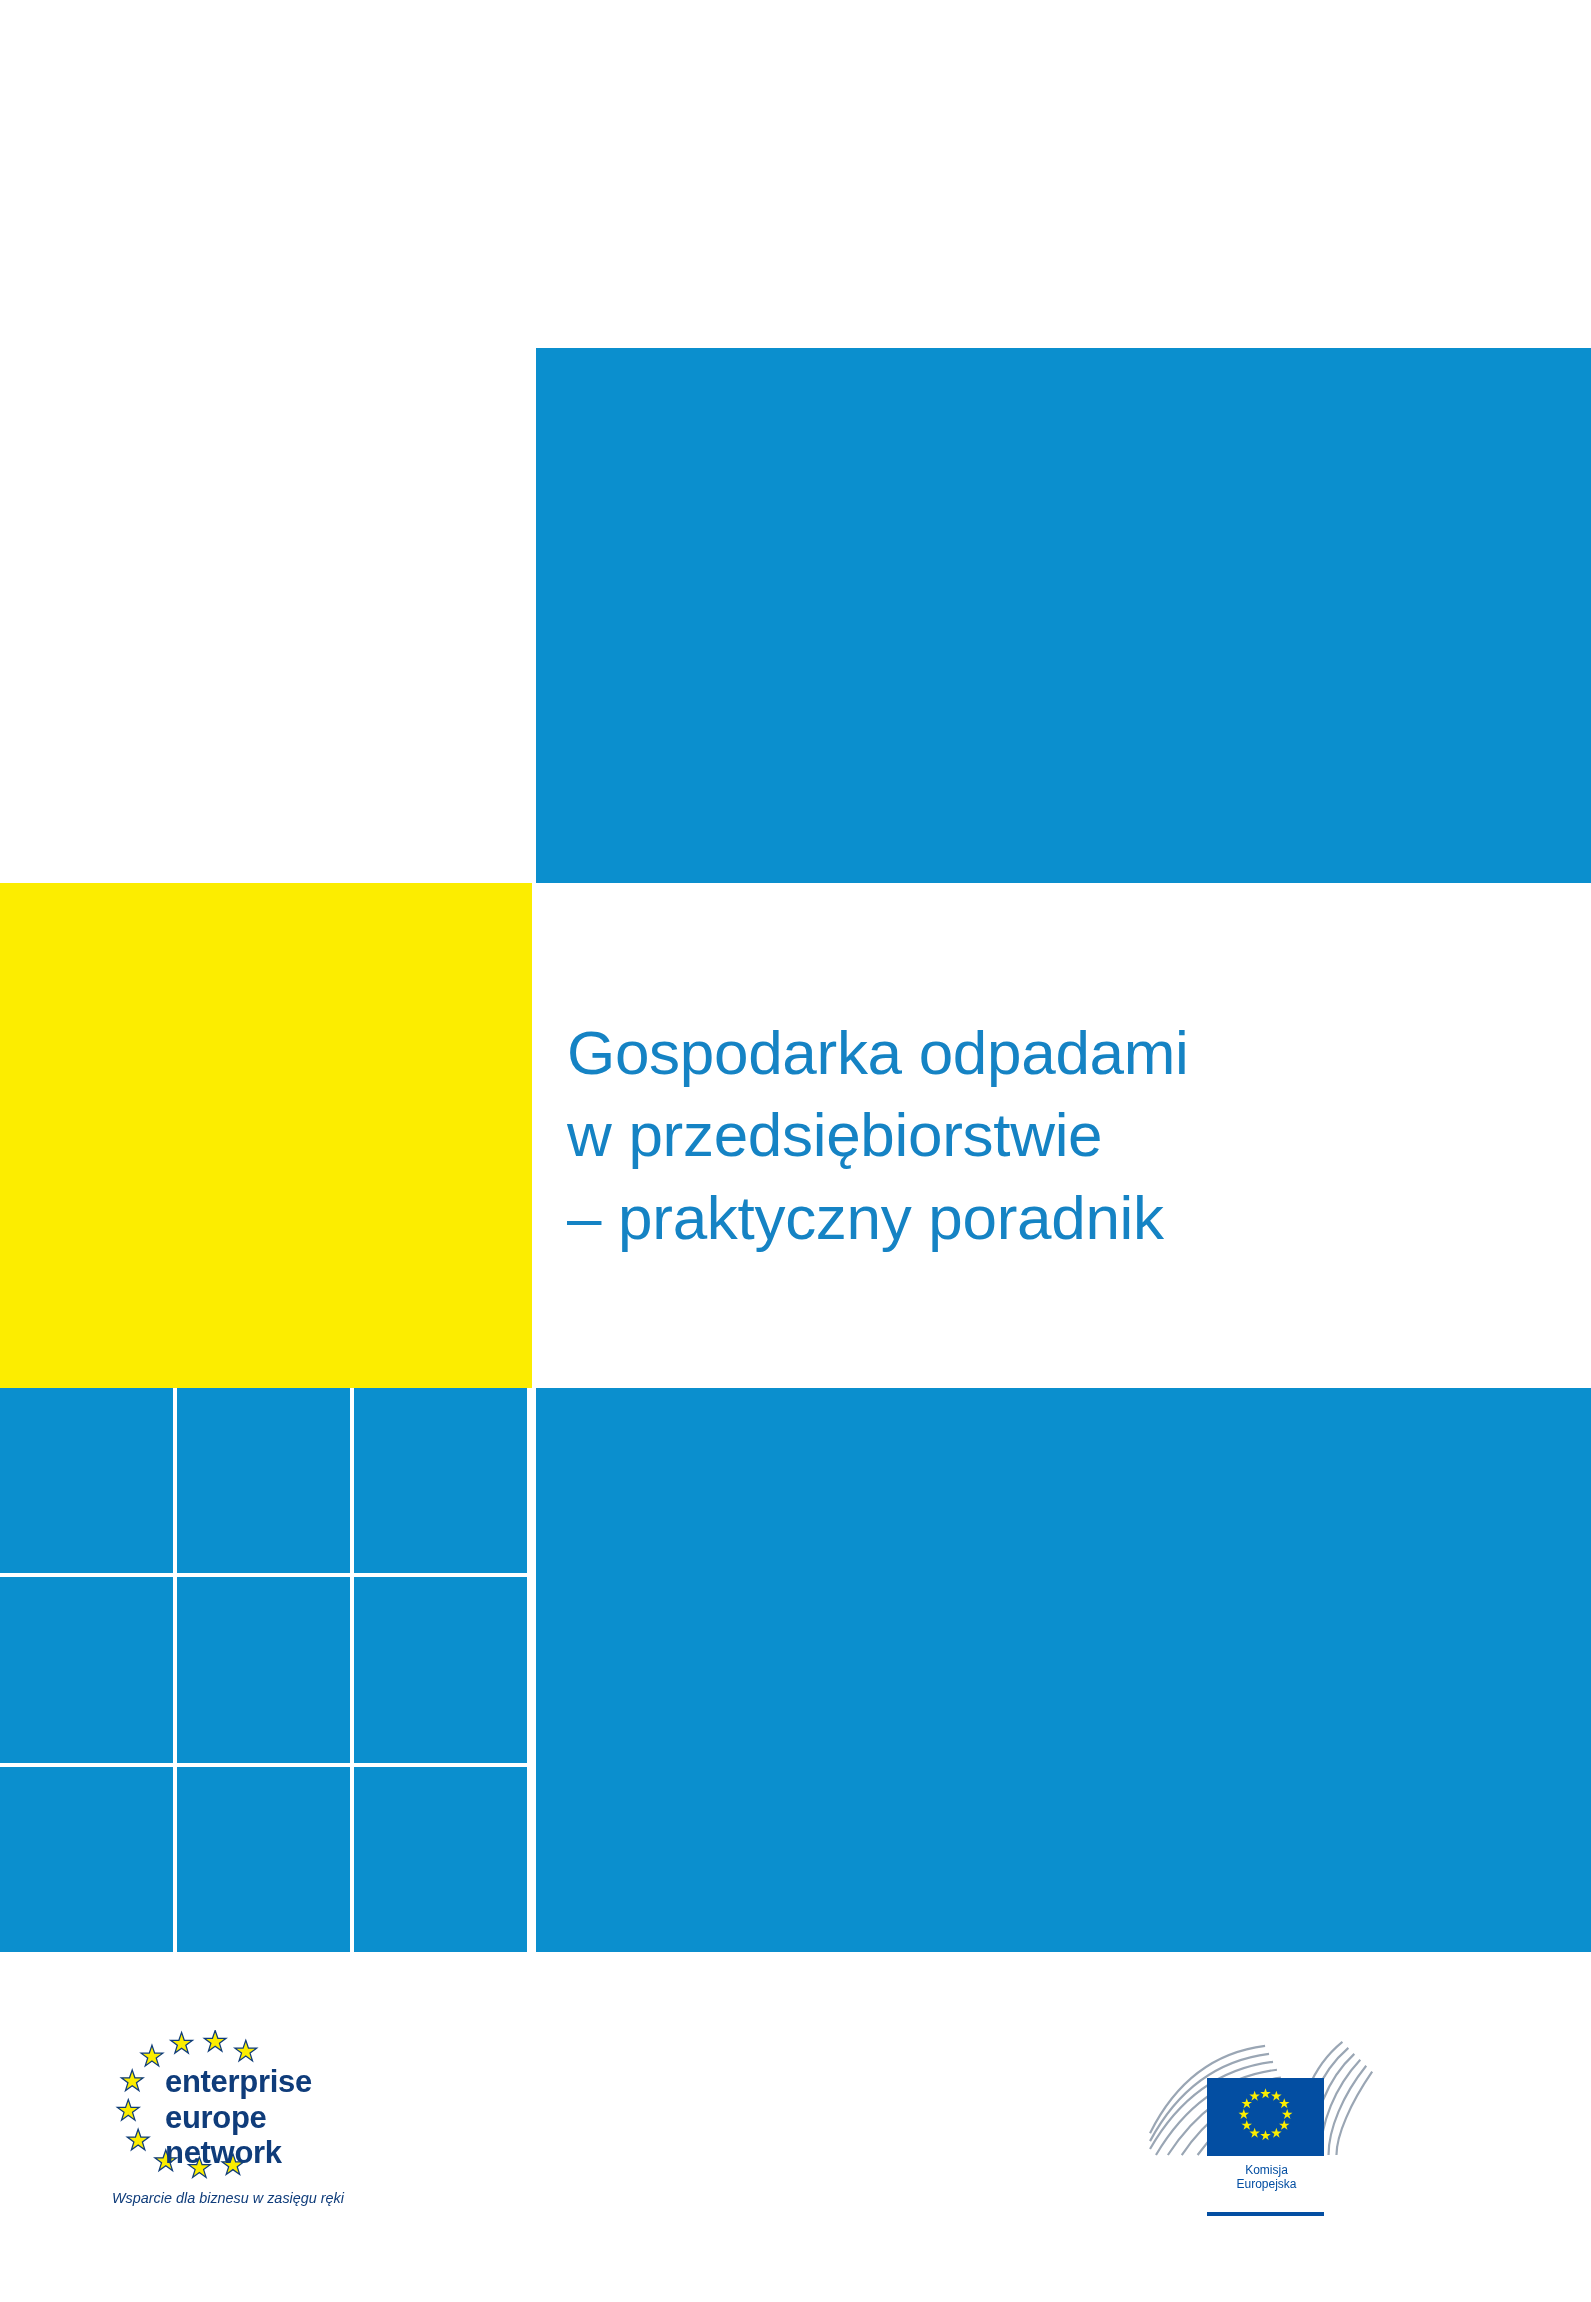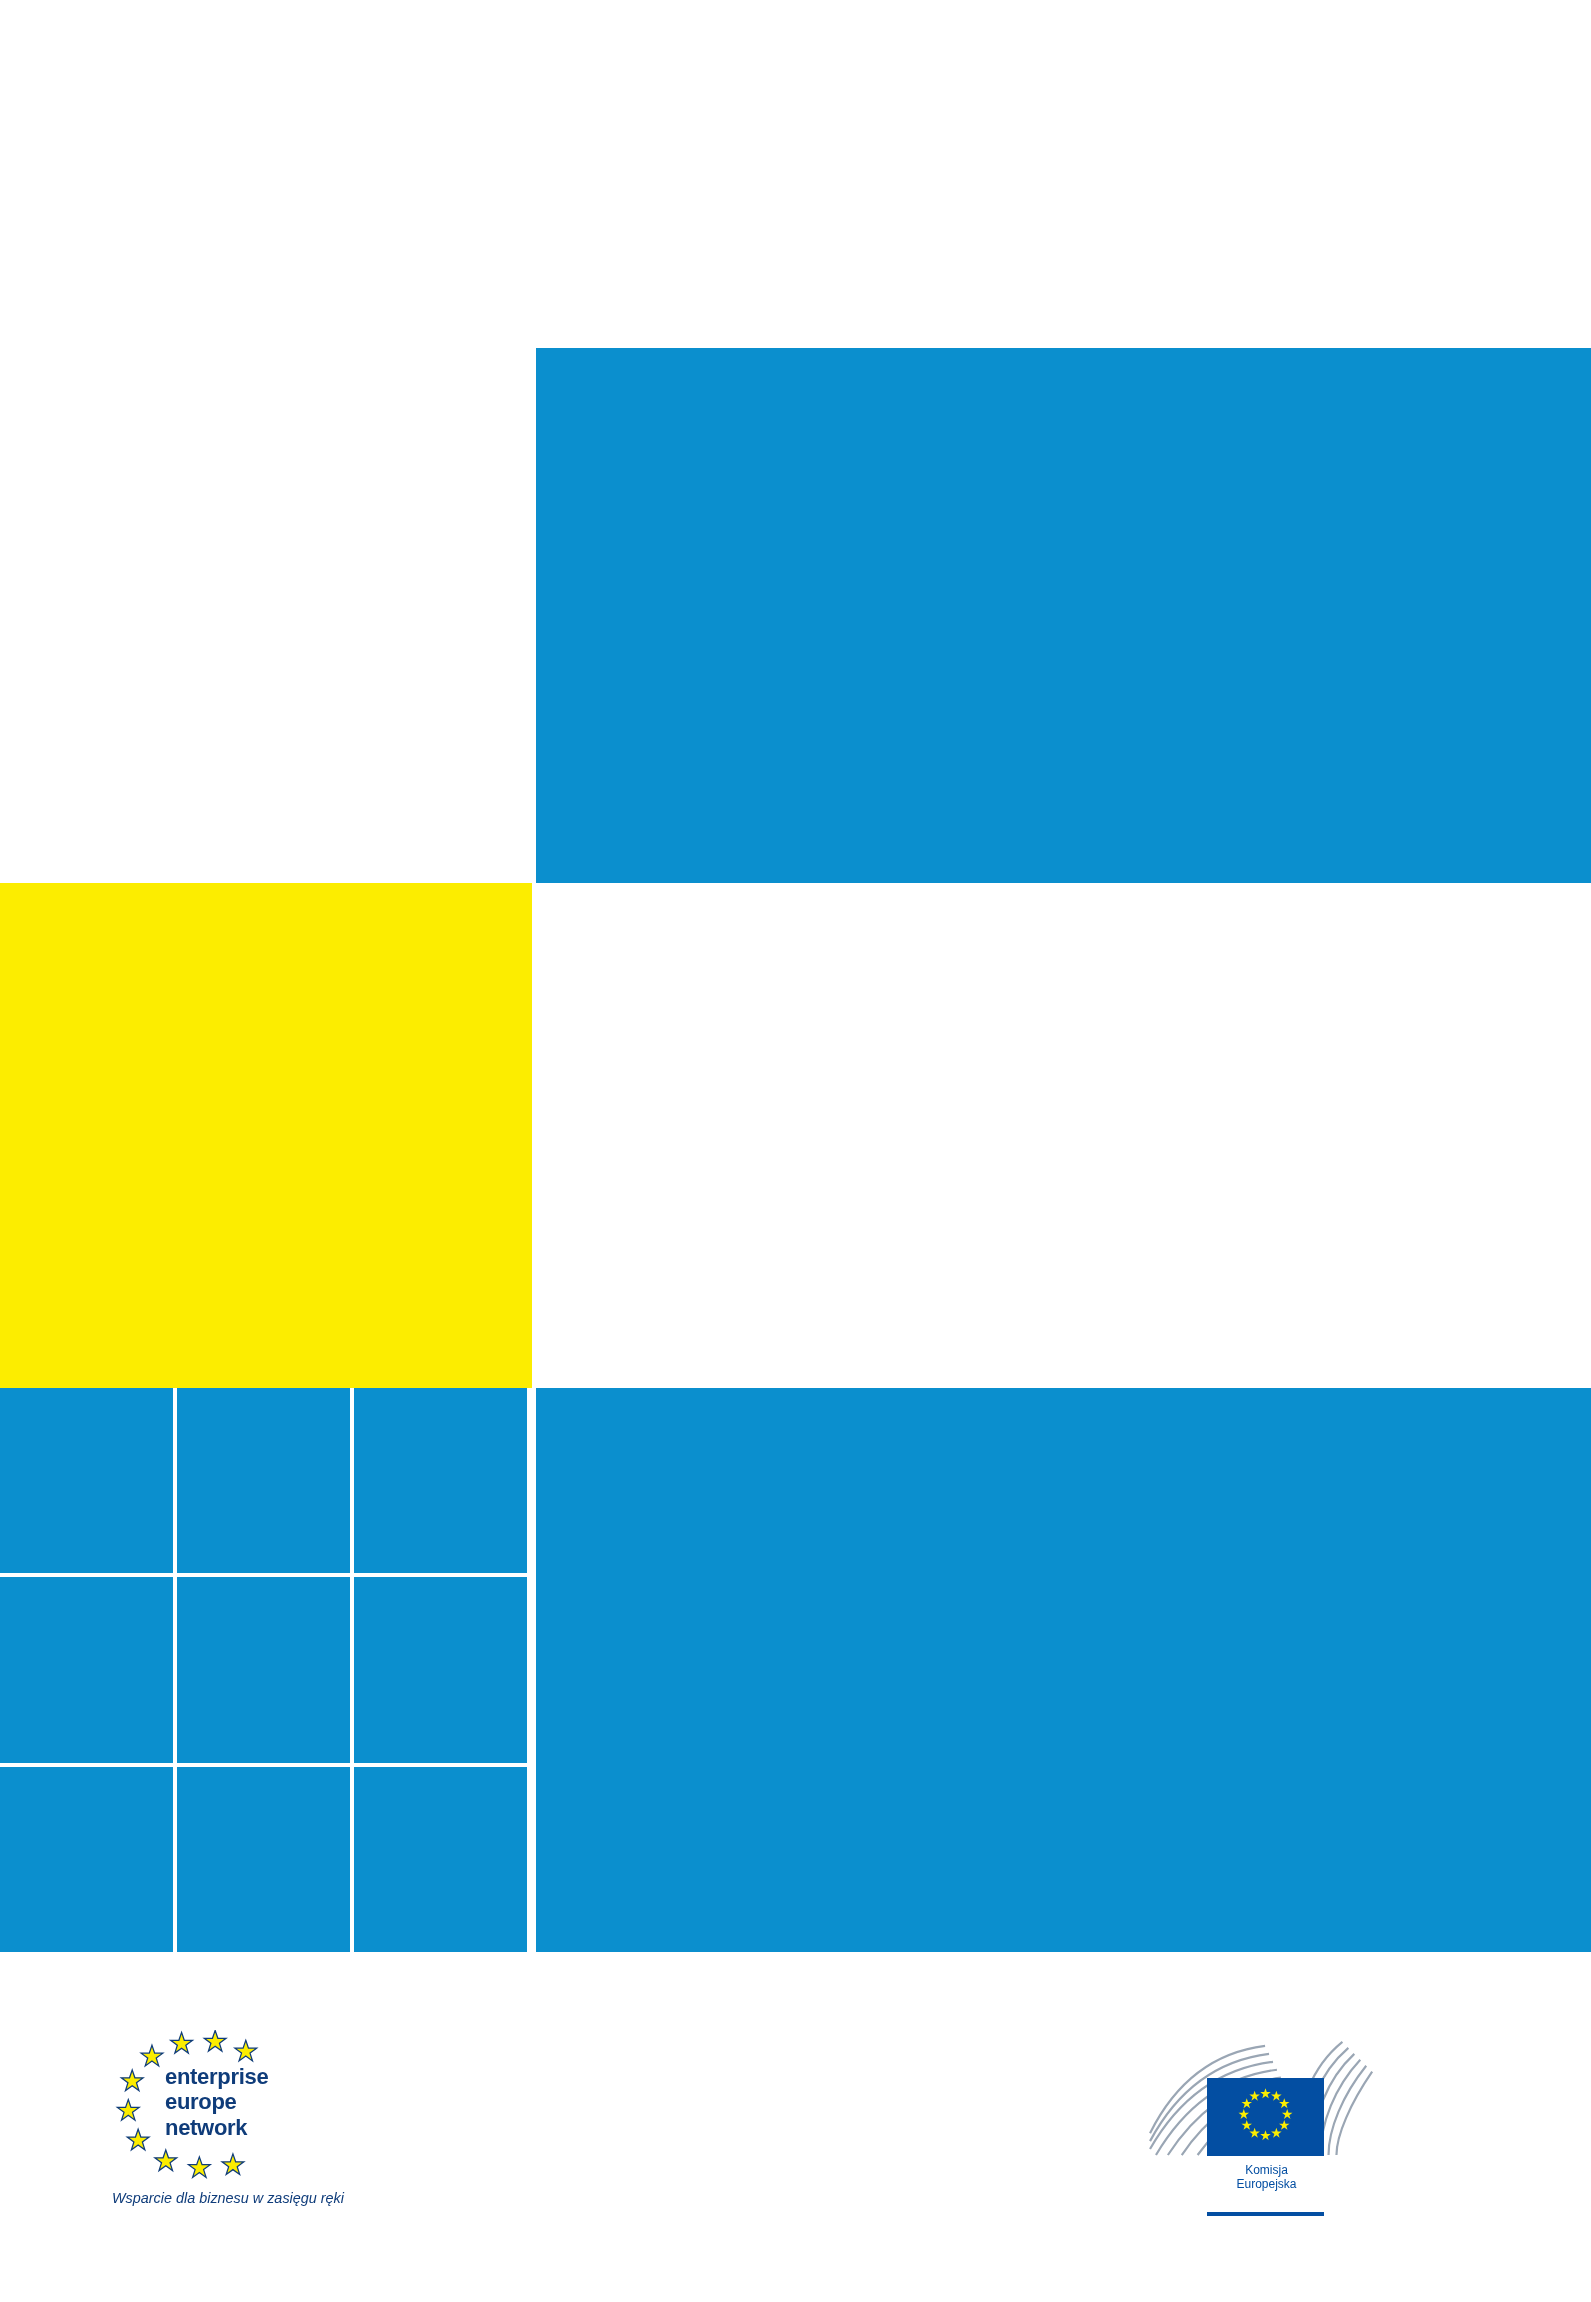--- a/index.html
+++ b/index.html
@@ -119,21 +119,21 @@
   #een-logo .een-stars {
     position: absolute;
     left: 0; top: 0;
     width: 248px; height: 158px;
   }
   #een-logo .een-text {
     position: absolute;
     left: 61px;
     top: 34px;
     color: #0f3c7a;
-    font-size: 22px;
+    font-size: 31px;
     font-weight: bold;
     line-height: 1.15;
     white-space: pre-line;
     letter-spacing: -0.3px;
   }
   #een-logo .een-tag {
     position: absolute;
     left: 0;
     top: 160px;
     width: 248px;
@@ -209,20 +209,25 @@
 <body>
 
 <div id="cover">
 
   <div class="band" id="band-top">
     <div class="right-panel"></div>
   </div>
 
   <div class="band" id="band-middle">
     <div class="yellow-block"></div>
+    <div class="title-area">
+      <h1 class="doc-title">Gospodarka odpadami
+w przedsiębiorstwie
+– praktyczny poradnik</h1>
+    </div>
   </div>
 
   <div class="band" id="band-bottom">
     <div class="tile-matrix">
       <div class="tile"></div>
       <div class="tile"></div>
       <div class="tile"></div>
       <div class="tile"></div>
       <div class="tile"></div>
       <div class="tile"></div>

